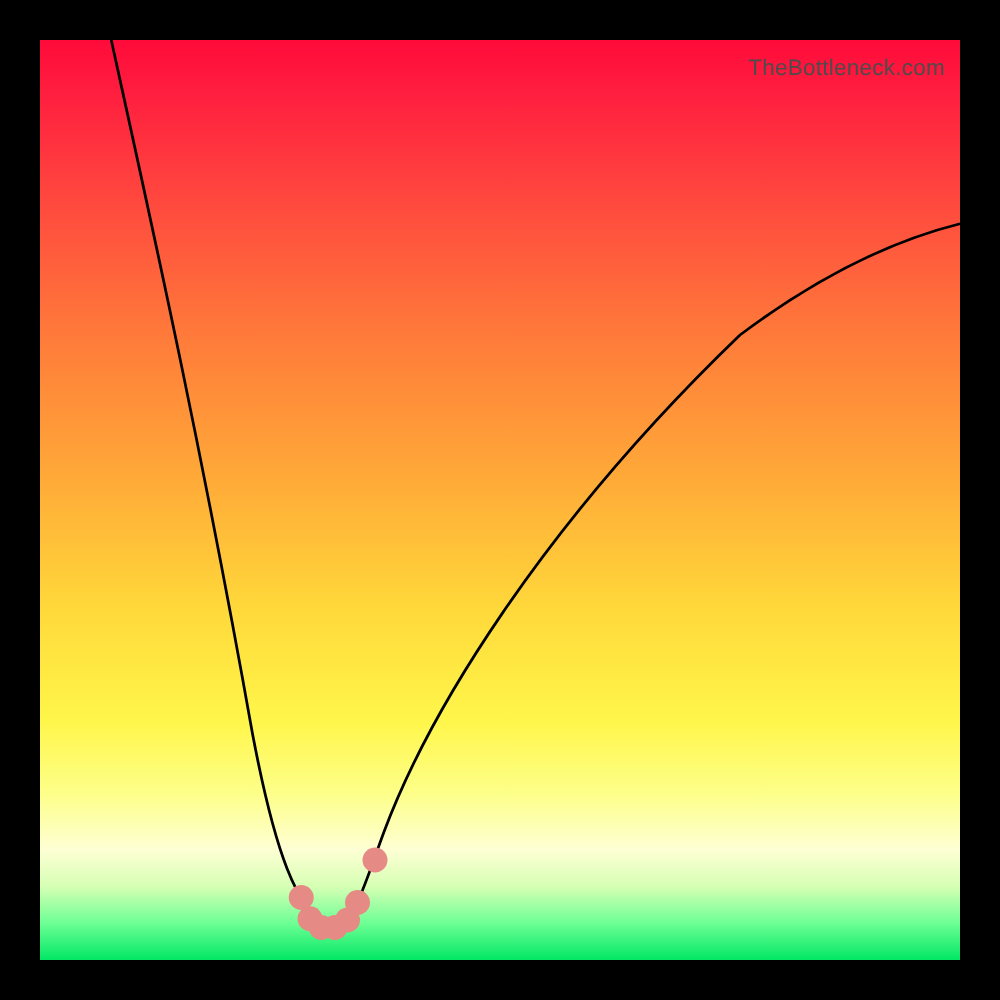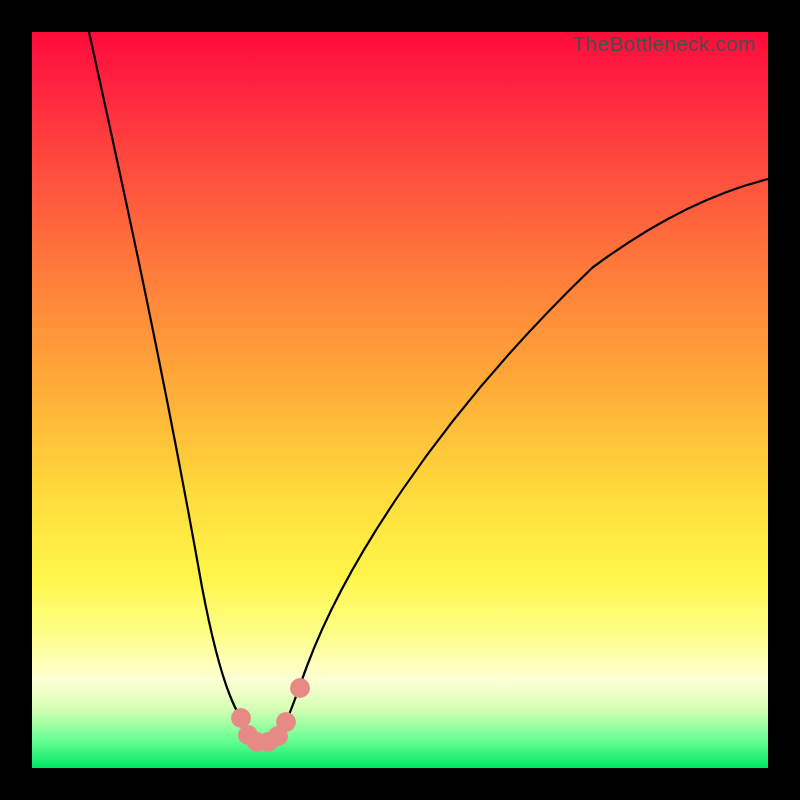--- a/index.html
+++ b/index.html
@@ -37,24 +37,24 @@
       #fff64a 74%,
       #fdff8a 82%,
       #feffd4 88%,
       #d6ffb4 92%,
       #6dff94 96%,
       #02e765 100%
     );
   }
   .watermark {
     position: absolute;
-    top: 0;
+    top: 12px;
     right: 12px;
     color: #4c4c4c;
-    font-size: 21px;
+    font-size: 18px;
     font-weight: 500;
     letter-spacing: 0.2px;
   }
   svg.curves {
     position: absolute;
     left: 0;
     top: 0;
     width: 736px;
     height: 736px;
     overflow: visible;

